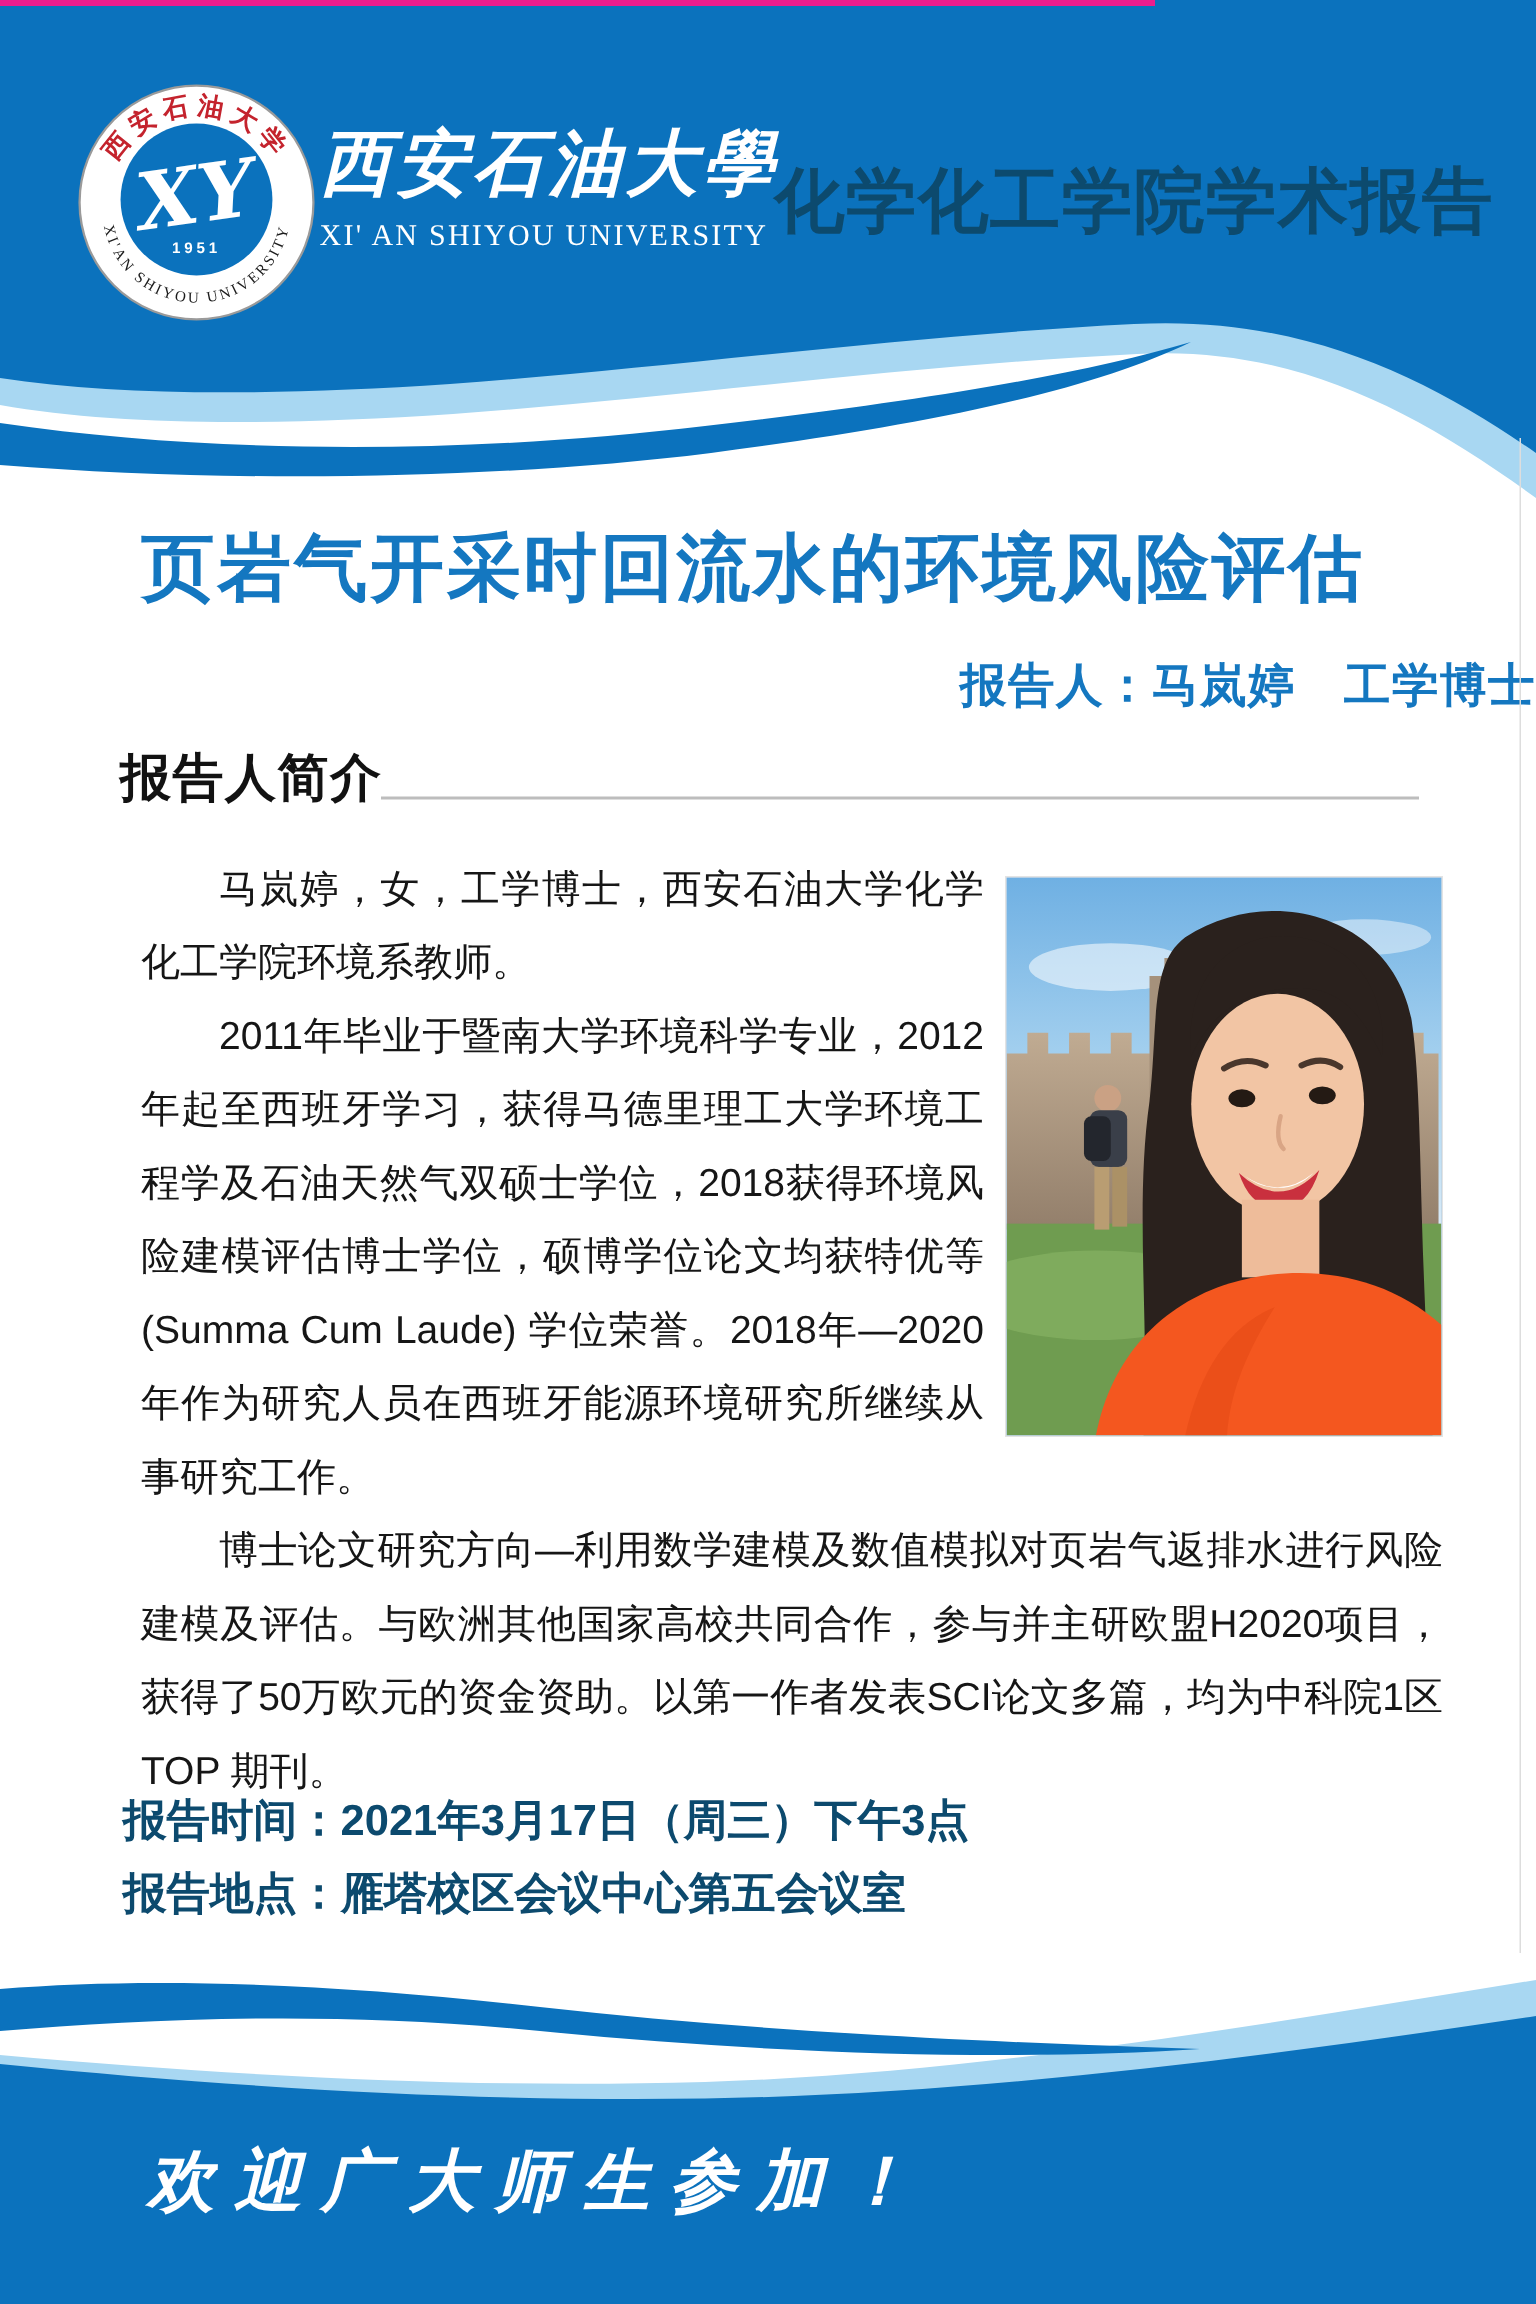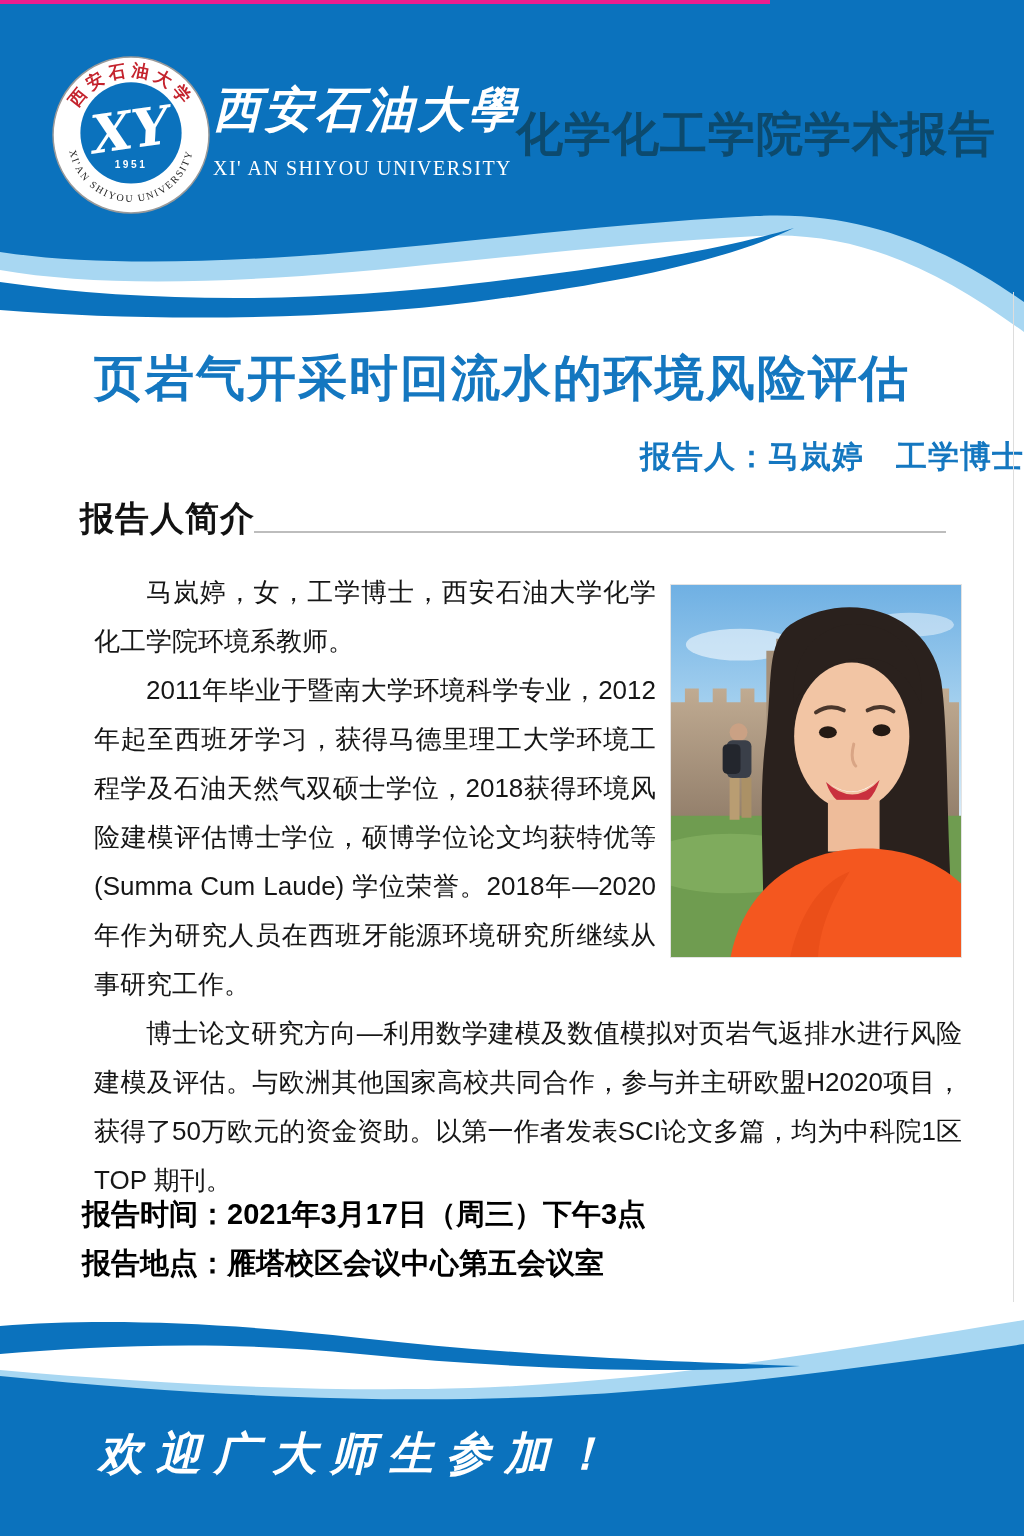--- a/index.html
+++ b/index.html
@@ -13,21 +13,21 @@
   .header{ position:absolute; left:0; top:0; width:1024px; height:340px; }
   .header > svg.waves{ position:absolute; left:0; top:0; width:1024px; height:340px; }
   .logo{ position:absolute; left:50px; top:54px; width:162px; height:162px; }
   .uni{ position:absolute; left:213px; top:86px; color:#fff; }
   .uni-cn{
     font-family:Liberation Mono, monospace; font-style:italic; font-weight:700;
     font-size:48px; letter-spacing:3px; line-height:1.15; white-space:nowrap;
   }
   .uni-en{
     font-family:"Liberation Serif", serif; font-size:20px; letter-spacing:1.5px;
-    margin-top:16px; white-space:nowrap;
+    margin-top:5px; white-space:nowrap;
   }
   .banner-title{
     position:absolute; left:516px; top:103px; color:#0c4a6e;
     font-size:47px; font-weight:700; letter-spacing:1px; white-space:nowrap;
   }
   
   .lecture-title{
     position:absolute; left:0; top:346px; width:1004px; text-align:center;
     color:#1477c0; font-size:49px; font-weight:700; letter-spacing:2px; white-space:nowrap;
   }
@@ -45,21 +45,21 @@
     font-size:26px; line-height:49px; color:#161616; text-align:justify;
   }
   .bio p{ text-indent:2em; }
   .photo{
     float:right; width:292px; height:374px; margin:16px 0 6px 14px;
     border:1px solid #e3e3e3; background:#9ec7e8; overflow:hidden;
   }
   .photo svg{ display:block; width:100%; height:100%; }
   .meta{
     position:absolute; left:82px; top:1190px; font-size:29px; font-weight:700;
-    color:#000000; line-height:49px; white-space:nowrap;
+    color:#0c4a6e; line-height:49px; white-space:nowrap;
   }
   
   .footer{ position:absolute; left:0; top:1296px; width:852px; height:240px; }
   .footer > svg.waves{ position:absolute; left:0; top:0; width:1024px; height:240px; }
   .welcome{
     position:absolute; left:98px; top:128px; color:#ffffff;
     font-family:"DejaVu Serif", serif; font-style:italic; font-weight:700;
     font-size:45px; letter-spacing:13px; white-space:nowrap;
   }
   

